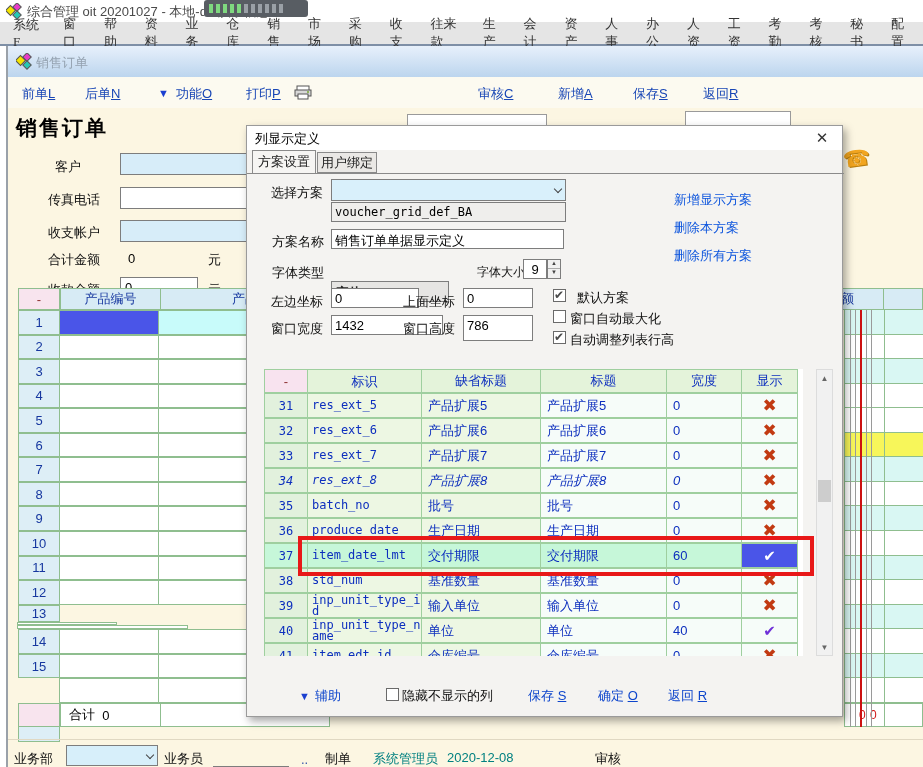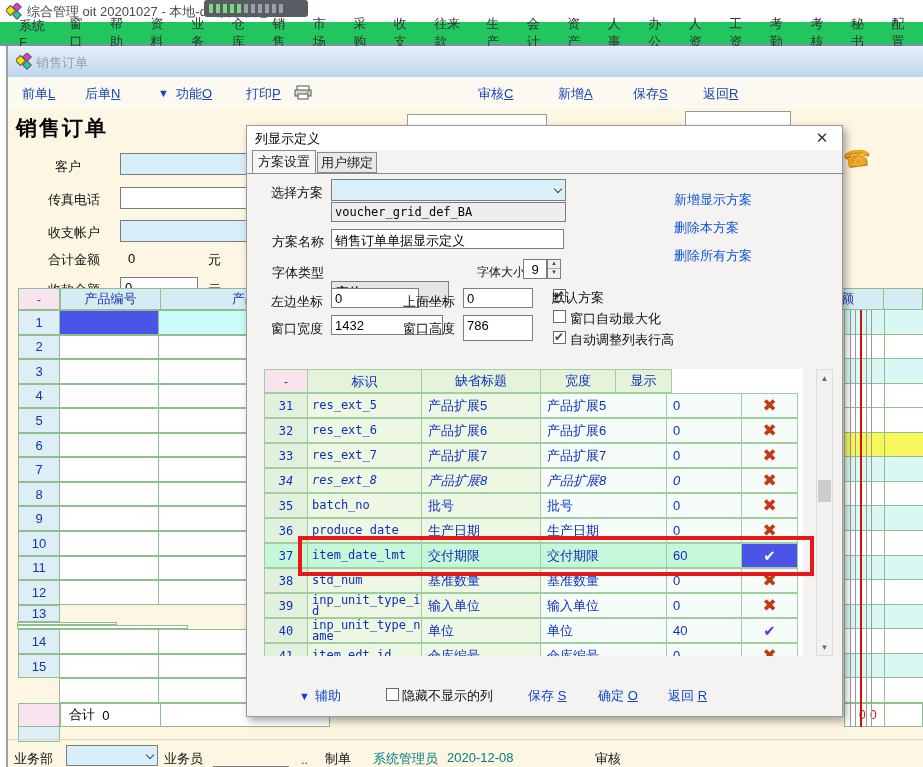--- a/index.html
+++ b/index.html
@@ -5,21 +5,21 @@
   html,body{margin:0;padding:0;background:#888;}
   *{box-sizing:border-box;}
   #screen{position:relative;width:923px;height:767px;background:#ffffff;overflow:hidden;
     font-family:"Liberation Sans","DejaVu Sans",sans-serif;font-size:13px;color:#222;}
   .abs{position:absolute;}
   
   #titlebar{left:0;top:0;width:923px;height:22px;background:#fff;}
   #title-text{left:27px;top:3px;color:#4a4a4a;}
   #osd{left:204px;top:0;width:104px;height:17px;background:#585d63;border-radius:3px;display:flex;align-items:center;padding:0 5px;gap:3px;}
   .osd-bar{width:4px;height:9px;}
-  #menubar{left:0;top:22px;width:923px;height:24px;background:#22c55e;border-bottom:2px solid #7e8fa6;display:flex;align-items:center;padding-left:10px;}
+  #menubar{left:0;top:22px;width:923px;height:24px;background:#e5e5e5;border-bottom:2px solid #7e8fa6;display:flex;align-items:center;padding-left:4px;font-family:Liberation Serif, serif;}
   .mi{padding:0 9px;color:#333;cursor:default;}
   #leftframe{left:6px;top:46px;width:2px;height:721px;background:#9aa1a9;}
   #childbar{left:8px;top:46px;width:915px;height:31px;background:linear-gradient(#e7f0fb,#bcd5ee);}
   #child-title{left:36px;top:54px;color:#94a2b0;}
   #toolbar{left:8px;top:77px;width:915px;height:31px;background:#fcfaf0;}
   .tbtn{position:absolute;top:8px;color:#1846b5;cursor:default;}
   .tbtn u{text-decoration:underline;}
   
   #workarea{left:8px;top:108px;width:915px;height:659px;background:#fcf6e2;}
   #form-title{left:16px;top:114px;font-size:21px;font-weight:bold;color:#000;letter-spacing:2px;}
@@ -364,31 +364,32 @@
     <div class="dfield" style="left:84px;top:162px;width:88px;height:20px">0</div>
     <span class="abs dlabel" style="left:156px;top:167px">上面坐标</span>
     <div class="dfield" style="left:216px;top:162px;width:70px;height:20px">0</div>
 
     <span class="abs dlabel" style="left:24px;top:194px">窗口宽度</span>
     <div class="dfield" style="left:84px;top:189px;width:112px;height:20px">1432</div>
     <span class="abs dlabel" style="left:156px;top:194px">窗口高度</span>
     <div class="dfield" style="left:216px;top:189px;width:70px;height:26px">786</div>
 
     <div class="cbx on" style="left:306px;top:163px"></div>
-    <span class="cblabel" style="left:305px;top:163px">默认方案</span>
+    <span class="cblabel" style="left:330px;top:163px">默认方案</span>
     <div class="cbx" style="left:306px;top:184px"></div>
     <span class="cblabel" style="left:323px;top:184px">窗口自动最大化</span>
     <div class="cbx on" style="left:306px;top:205px"></div>
     <span class="cblabel" style="left:323px;top:205px">自动调整列表行高</span>
 
     <div class="abs" id="dgrid">
       <div class="drow dhdr" style="top:0">
         <div class="dcell dc0">-</div>
         <div class="dcell dc1" style="justify-content:center">标识</div>
         <div class="dcell dc2">缺省标题</div>
+        <div class="dcell dc3">标题</div>
         <div class="dcell dc4">宽度</div>
         <div class="dcell dc5">显示</div>
       </div>
       <div id="dgrid-body">
           <div class="drow" style="top: 24px;">
             <div class="dcell dc0">31</div>
             <div class="dcell dc1">res_ext_5</div>
             <div class="dcell dc2">产品扩展5</div>
             <div class="dcell dc3">产品扩展5</div>
             <div class="dcell dc4">0</div>

